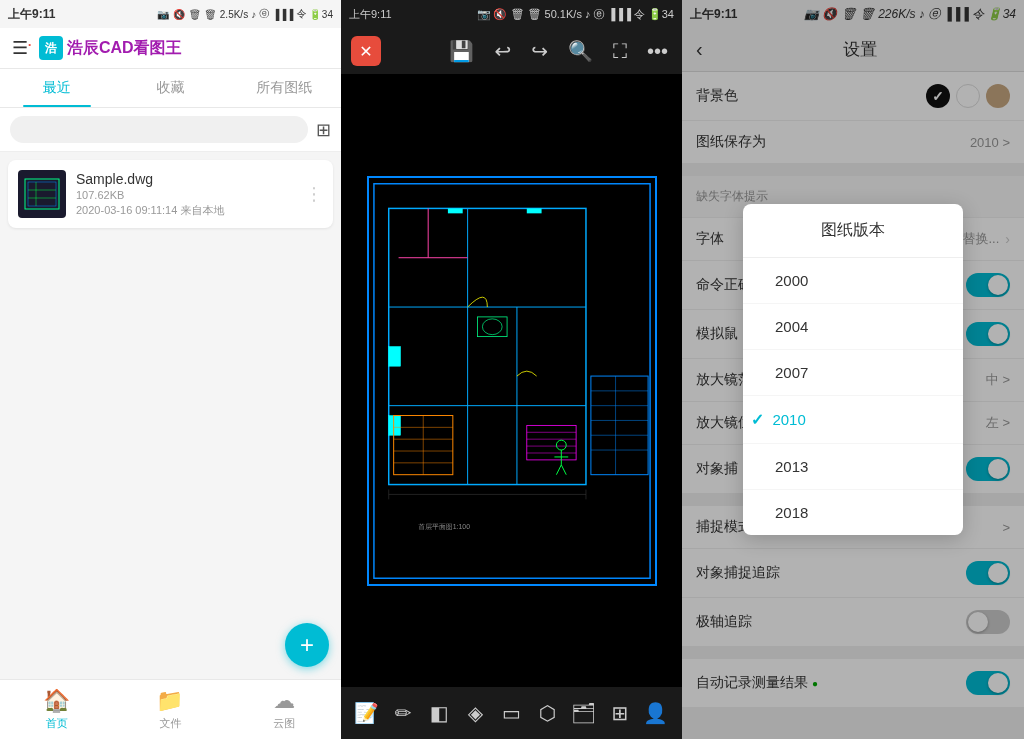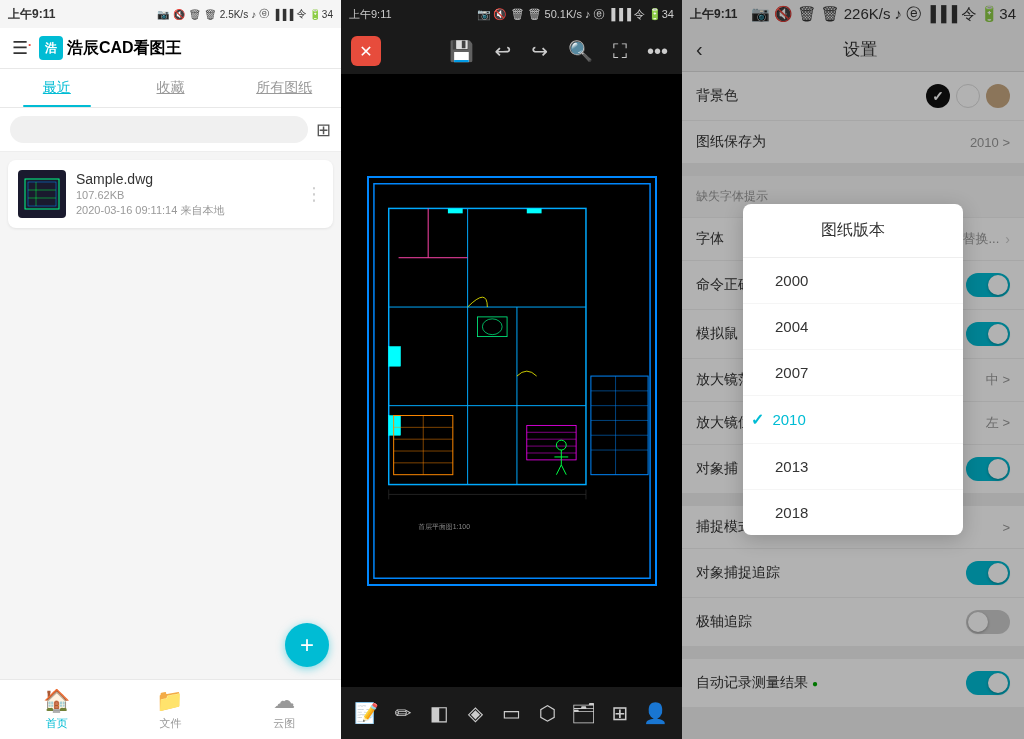--- a/index.html
+++ b/index.html
@@ -50,36 +50,35 @@
       align-items: center;
       gap: 4px;
     }
     .logo-icon {
       width: 24px; height: 24px;
       background: #00bcd4;
       border-radius: 4px;
       display: flex; align-items: center; justify-content: center;
       color: #fff; font-size: 12px; font-weight: bold;
     }
-    .app-title { font-size: 16px; color: #000000; font-weight: bold; }
+    .app-title { font-size: 16px; color: #a21caf; font-weight: bold; }
 
     .tabs-row {
       display: flex;
       background: #fff;
       border-bottom: 1px solid #e8e8e8;
     }
     .tab-item {
       flex: 1;
       text-align: center;
       padding: 10px 0;
       font-size: 14px;
       color: #999;
       cursor: pointer;
       position: relative;
-      text-decoration: underline;
     }
     .tab-item.active {
       color: #00bcd4;
     }
     .tab-item.active::after {
       content: '';
       position: absolute;
       bottom: 0; left: 20%; right: 20%;
       height: 2px;
       background: #00bcd4;
@@ -579,21 +578,21 @@
     <span class="vbt-icon">🗂</span>
     <span class="vbt-icon">⊞</span>
     <span class="vbt-icon">👤</span>
   </div>
 </div>
 
 <div class="panel-right" style="position:relative;">
 
   <div class="status-bar" style="background:#f5f5f5;">
     <span style="font-weight:600;font-size:12px;">上午9:11</span>
-    <span style="font-size:15px;">
+    <span style="font-size:12px;font-style:italic;">
       <span>📷 🔇 🗑 🗑</span>
       <span>226K/s</span>
       <span>♪ ⓔ ▐▐▐ 令 🔋34</span>
     </span>
   </div>
 
   <div class="settings-header">
     <span class="back-btn">‹</span>
     <span class="settings-title">设置</span>
   </div>

